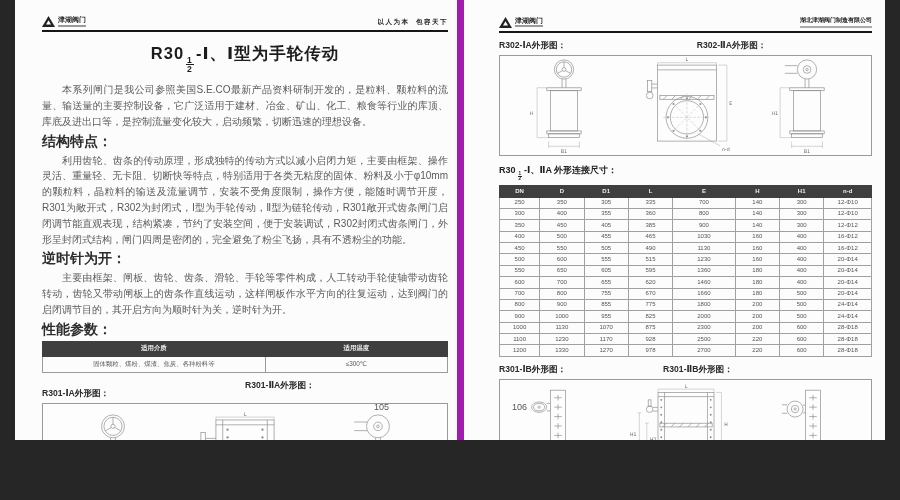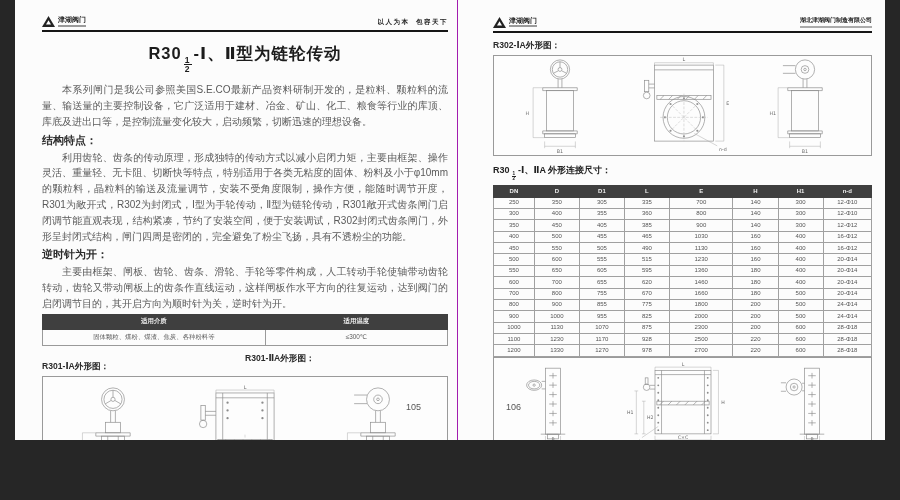--- a/index.html
+++ b/index.html
@@ -1,38 +1,38 @@
 <!DOCTYPE html>
 <html><head>
 <meta charset="utf-8">
 <style>
   html,body{margin:0;padding:0;}
   body{width:900px;height:500px;position:relative;background:#262626;
        font-family:"Liberation Sans","DejaVu Sans",sans-serif;overflow:hidden;}
   .page{position:absolute;top:0;height:440px;background:#fcfcfc;box-sizing:border-box;overflow:hidden;}
   .page-left{left:15px;width:442px;padding:16px 9px 0 27px;}
-  .page-right{left:457px;width:428px;padding:16px 13px 0 35px;border-left:1px solid #a21caf;}
+  .page-right{left:457px;width:428px;padding:16px 13px 0 35px;border-left:7px solid #a21caf;}
 
   .page-header{display:flex;justify-content:space-between;align-items:flex-end;
                border-bottom:2.5px solid #161616;padding-bottom:3px;}
   .brand{display:flex;align-items:center;gap:3px;}
   .brand-txt{font-size:7px;font-weight:bold;color:#222;line-height:1.05;}
   .brand-sub{width:28px;height:2px;background:#9a9a9a;margin-top:1px;}
   .slogan{font-size:6.5px;font-weight:bold;color:#222;letter-spacing:1.5px;white-space:pre;}
   .company{font-size:6px;font-weight:bold;color:#222;text-align:right;}
   .company-sub{width:72px;height:1.5px;background:#ababab;margin-top:1px;margin-left:auto;}
 
   .doc-title{text-align:center;margin:11px 0 9px;font-size:16.5px;font-weight:bold;color:#1c1c1c;letter-spacing:1px;}
   .frac{display:inline-flex;flex-direction:column;vertical-align:-0.45em;line-height:.95;
         font-size:.52em;text-align:center;margin:0 2px;font-weight:bold;}
   .frac .ft{border-bottom:1px solid currentColor;padding:0 1px;display:block;}
   .frac .fb{display:block;}
 
   .para{font-size:10px;color:#5a5a5a;line-height:1.58;text-align:justify;text-indent:2em;margin:0 0 2px;}
-  .sec-head{font-size:11px;font-weight:bold;color:#2d2d2d;margin:3px 0 2px;}
+  .sec-head{font-size:14px;font-weight:bold;color:#2d2d2d;margin:3px 0 2px;}
 
   table{border-collapse:collapse;width:100%;}
   .params-table{margin:2px 0 5px;}
   .params-table th{background:#3f3f3f;color:#f2f2f2;font-size:6.4px;font-weight:bold;
                    padding:2.5px 2px;border:1px solid #3f3f3f;}
   .params-table th:first-child{width:55%;}
   .params-table td{font-size:6.4px;color:#5a5a5a;text-align:center;padding:3px 2px;border:1px solid #9a9a9a;}
 
   .dims-head{font-size:9px;font-weight:bold;color:#222;margin:8px 0 3px;}
   .dims-table{table-layout:fixed;}
@@ -49,21 +49,21 @@
   .split-53 span:first-child{flex:0 0 53%;}
   .split-44 span:first-child{flex:0 0 44%;}
   .label-row span:last-child{flex:1;}
 
   .draw-box{border:1px solid #9a9a9a;display:flex;align-items:center;justify-content:space-evenly;background:#fdfdfd;}
   .box1{height:124px;margin-bottom:4px;}
   .box2{height:99px;}
   .box3{height:92px;}
 
   .page-num{position:absolute;bottom:28px;font-size:9px;color:#555;}
-  .pn-left{right:36px;}
+  .pn-left{right:68px;}
   .pn-right{left:48px;}
 
   svg text.dim{font-size:5px;fill:#6a6a6a;font-family:"DejaVu Sans",sans-serif;}
   .geo{stroke:#8b8b8b;stroke-width:.7;fill:none;}
   .thin{stroke:#a8a8a8;stroke-width:.5;fill:none;}
   .dash{stroke:#b8b8b8;stroke-width:.5;fill:none;stroke-dasharray:3 1.5;}
   .dot{fill:#8b8b8b;stroke:none;}
 </style>
 </head>
 <body>
@@ -259,31 +259,32 @@
         <div class="brand-sub"></div>
       </div>
     </div>
     <div class="slogan">以人为本  包容天下</div>
   </div>
 
   <div class="doc-title">
     <span>R30</span><span class="frac">
         <span class="ft">1</span>
         <span class="fb">2</span>
-      </span><span>-Ⅰ、Ⅱ型为链轮传动</span>
+      </span><span>-Ⅰ、Ⅰ型为手轮传动</span>
   </div>
 
   <p class="para">本系列闸门是我公司参照美国S.E.CO最新产品资料研制开发的，是粒料、颗粒料的流量、输送量的主要控制设备，它广泛适用于建材、冶金、矿山、化工、粮食等行业的库顶、库底及进出口等，是控制流量变化较大，启动频繁，切断迅速的理想设备。</p>
 
   <div class="sec-head">结构特点：</div>
   <p class="para">利用齿轮、齿条的传动原理，形成独特的传动方式以减小启闭力矩，主要由框架、操作灵活、重量轻、无卡阻、切断快等特点，特别适用于各类无粘度的固体、粉料及小于φ10mm的颗粒料，晶粒料的输送及流量调节，安装不受角度限制，操作方便，能随时调节开度，R301为敞开式，R302为封闭式，Ⅰ型为手轮传动，Ⅱ型为链轮传动，R301敞开式齿条闸门启闭调节能直观表现，结构紧凑，节约了安装空间，便于安装调试，R302封闭式齿条闸门，外形呈封闭式结构，闸门四周是密闭的，完全避免了粉尘飞扬，具有不透粉尘的功能。</p>
 
   <div class="sec-head">逆时针为开：</div>
   <p class="para">主要由框架、闸板、齿轮、齿条、滑轮、手轮等零件构成，人工转动手轮使轴带动齿轮转动，齿轮又带动闸板上的齿条作直线运动，这样闸板作水平方向的往复运动，达到阀门的启闭调节目的，其开启方向为顺时针为关，逆时针为开。</p>
 
+  <div class="sec-head">性能参数：</div>
   <table class="params-table">
       <thead>
         <tr>
           <th>适用介质</th>
           <th>适用温度</th>
         </tr>
       </thead>
       <tbody>
         <tr>
           <td>固体颗粒、煤粉、煤渣、焦炭、各种粉料等</td>
@@ -331,20 +332,21 @@
       </div>
     </div>
     <div>
       <div class="company">湖北津湖阀门制造有限公司</div>
       <div class="company-sub"></div>
     </div>
   </div>
 
   <div class="label-row split-53">
     <span>R302-ⅠA外形图：</span>
+    <span>R302-ⅡA外形图：</span>
   </div>
 
   <div class="draw-box box2">
     <svg width="78" height="96" viewBox="0 0 80 100">
       <use href="#g-side-closed"></use>
       <text class="dim" x="4" y="60">H</text>
       <text class="dim" x="40" y="99.5" text-anchor="middle">B1</text>
     </svg>
     <svg width="114" height="96" viewBox="0 0 120 100">
       <use href="#g-front-closed"></use>
@@ -516,20 +518,24 @@
           <td>1270</td>
           <td>978</td>
           <td>2700</td>
           <td>220</td>
           <td>600</td>
           <td>28-Φ18</td>
         </tr>
       </tbody>
     </table>
 
+  <div class="label-row split-44">
+    <span>R301-ⅠB外形图：</span>
+    <span>R301-ⅡB外形图：</span>
+  </div>
 
   <div class="draw-box box3">
     <svg width="66" height="84" viewBox="0 0 70 88">
       <use href="#g-col-b"></use>
       <text class="dim" x="35" y="83.5" text-anchor="middle">B</text>
     </svg>
     <svg width="140" height="84" viewBox="0 0 150 88">
       <use href="#g-front-b"></use>
       <text class="dim" x="75" y="3.8" text-anchor="middle">L</text>
       <text class="dim" x="116" y="44">H</text>

